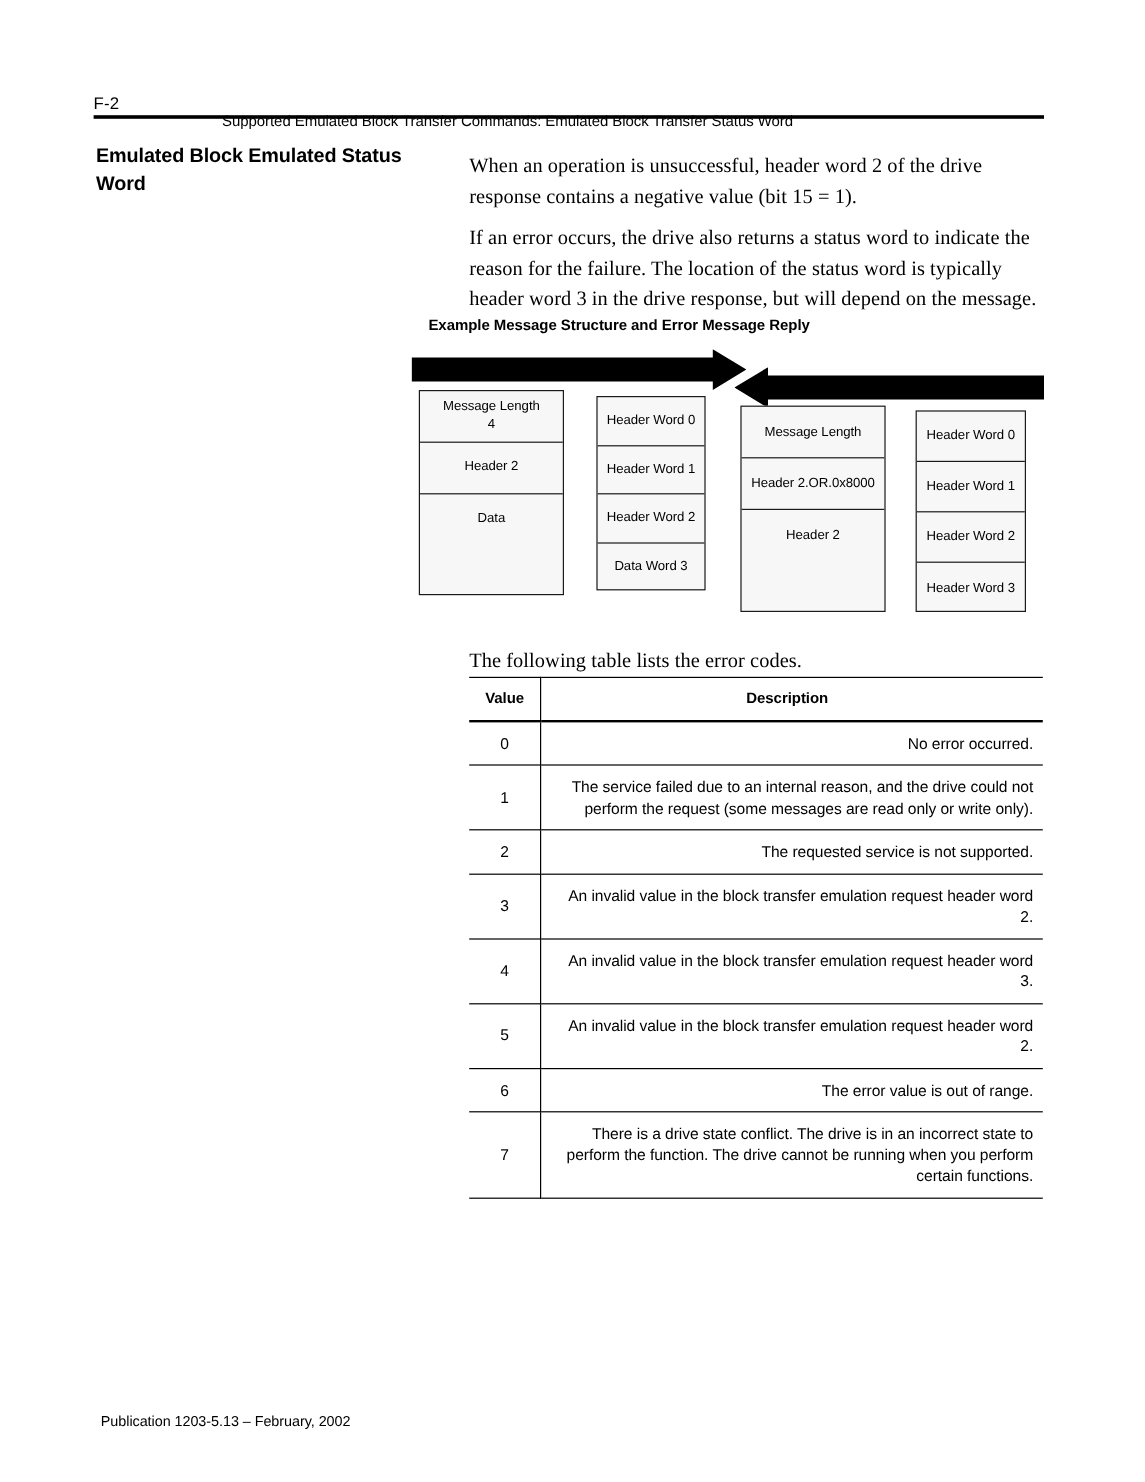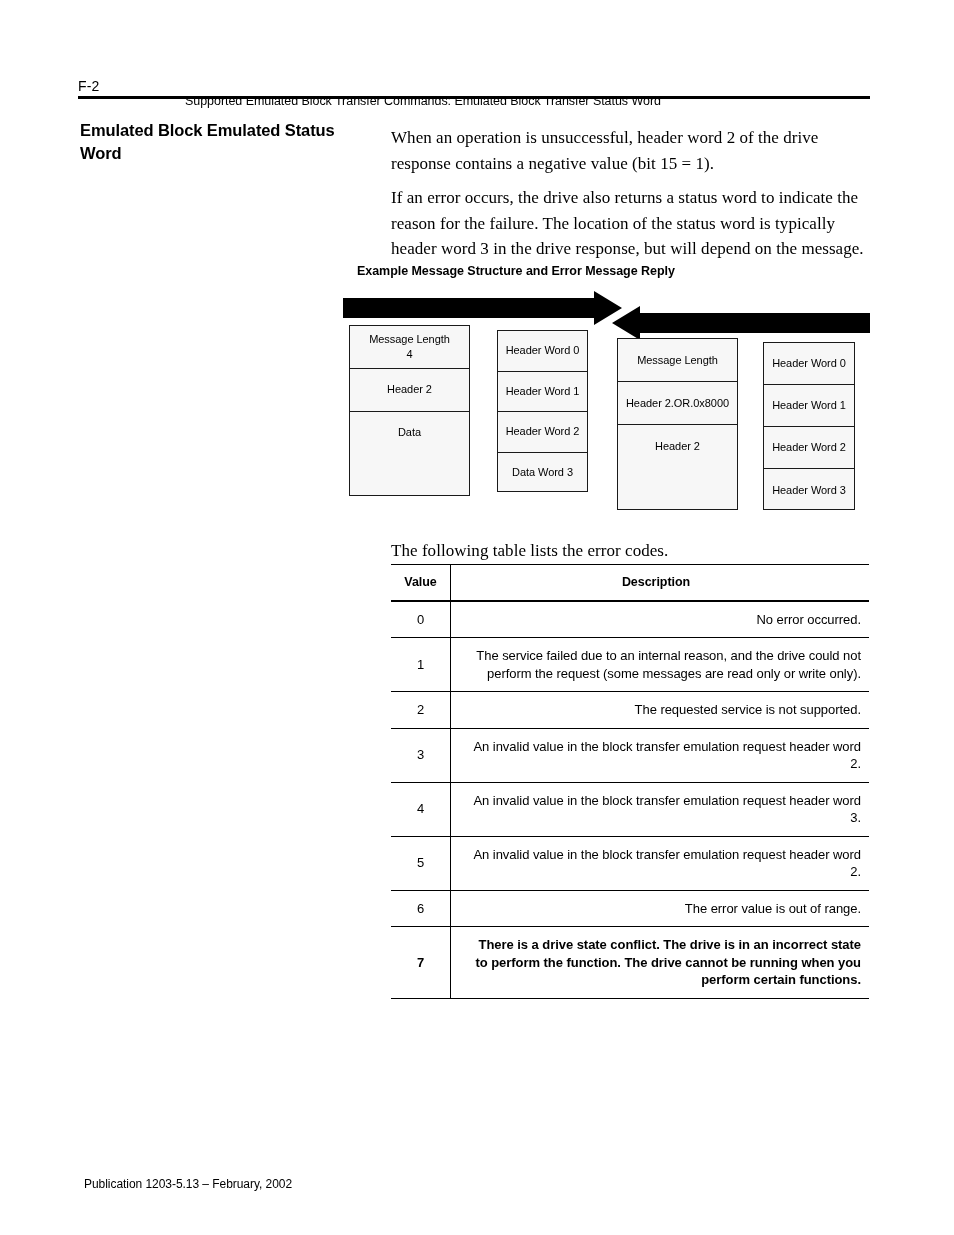--- a/index.html
+++ b/index.html
@@ -167,21 +167,20 @@
     padding-right: 8px;
   }
   #error-table th.col-desc { text-align: center; padding-left: 0; }
   #error-table tbody td {
     border-bottom: 1.1px solid #000;
     padding: 9px 0;
     vertical-align: middle;
   }
   #error-table tbody tr:last-child td {
     border-bottom: 1.6px solid #000;
-    font-weight: bold;
   }
 
   
   #footer {
     position: absolute;
     left: 84px;
     top: 1177px;
     font-size: 12px;
     letter-spacing: -0.05px;
   }

